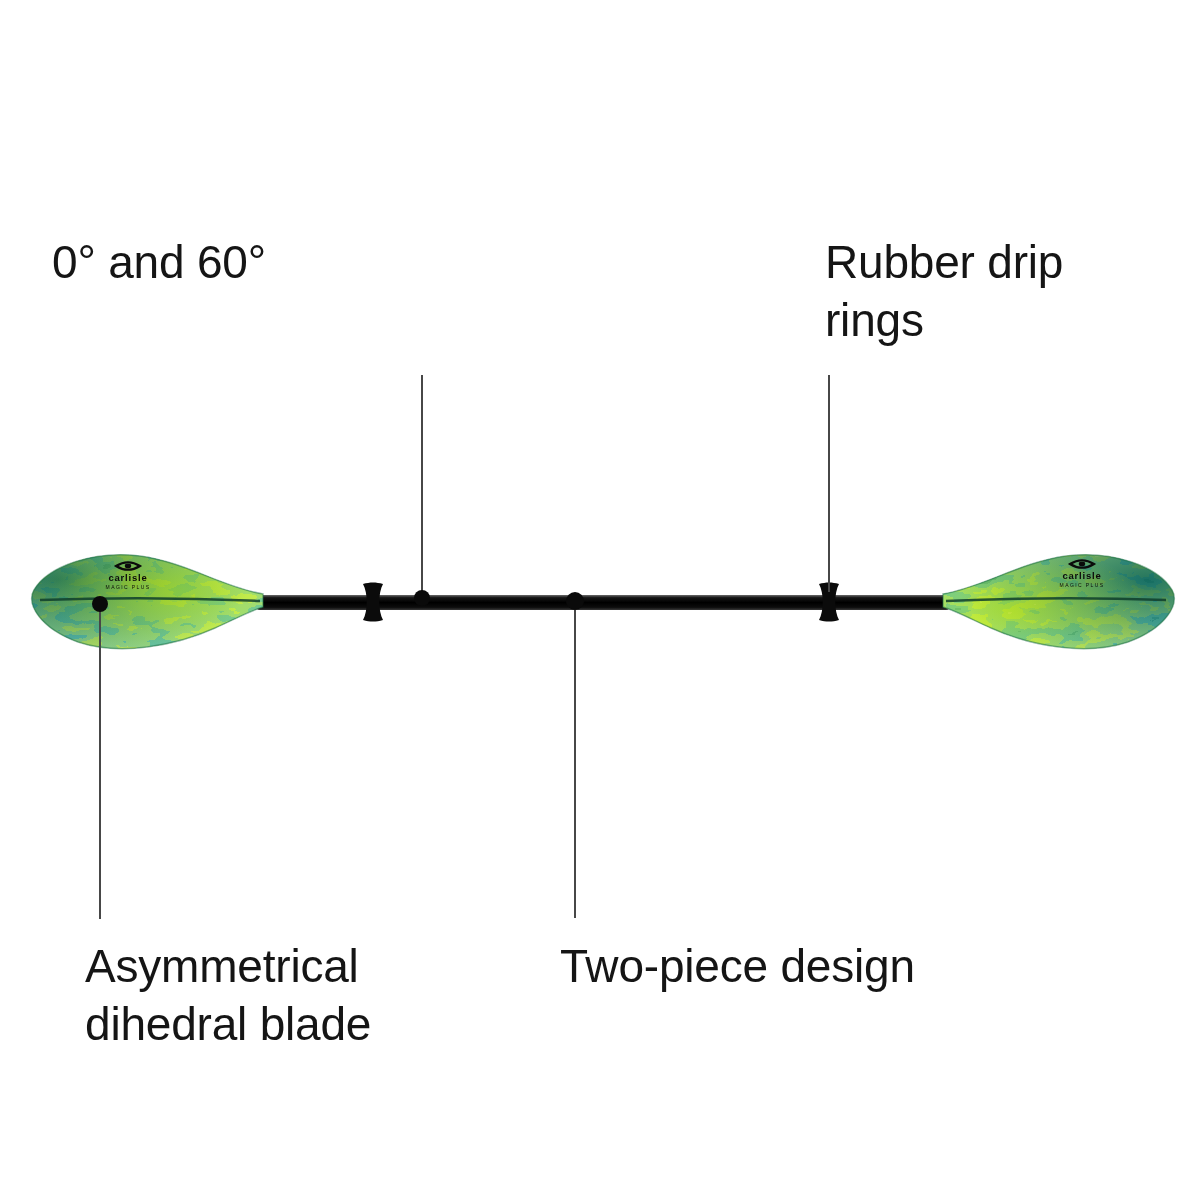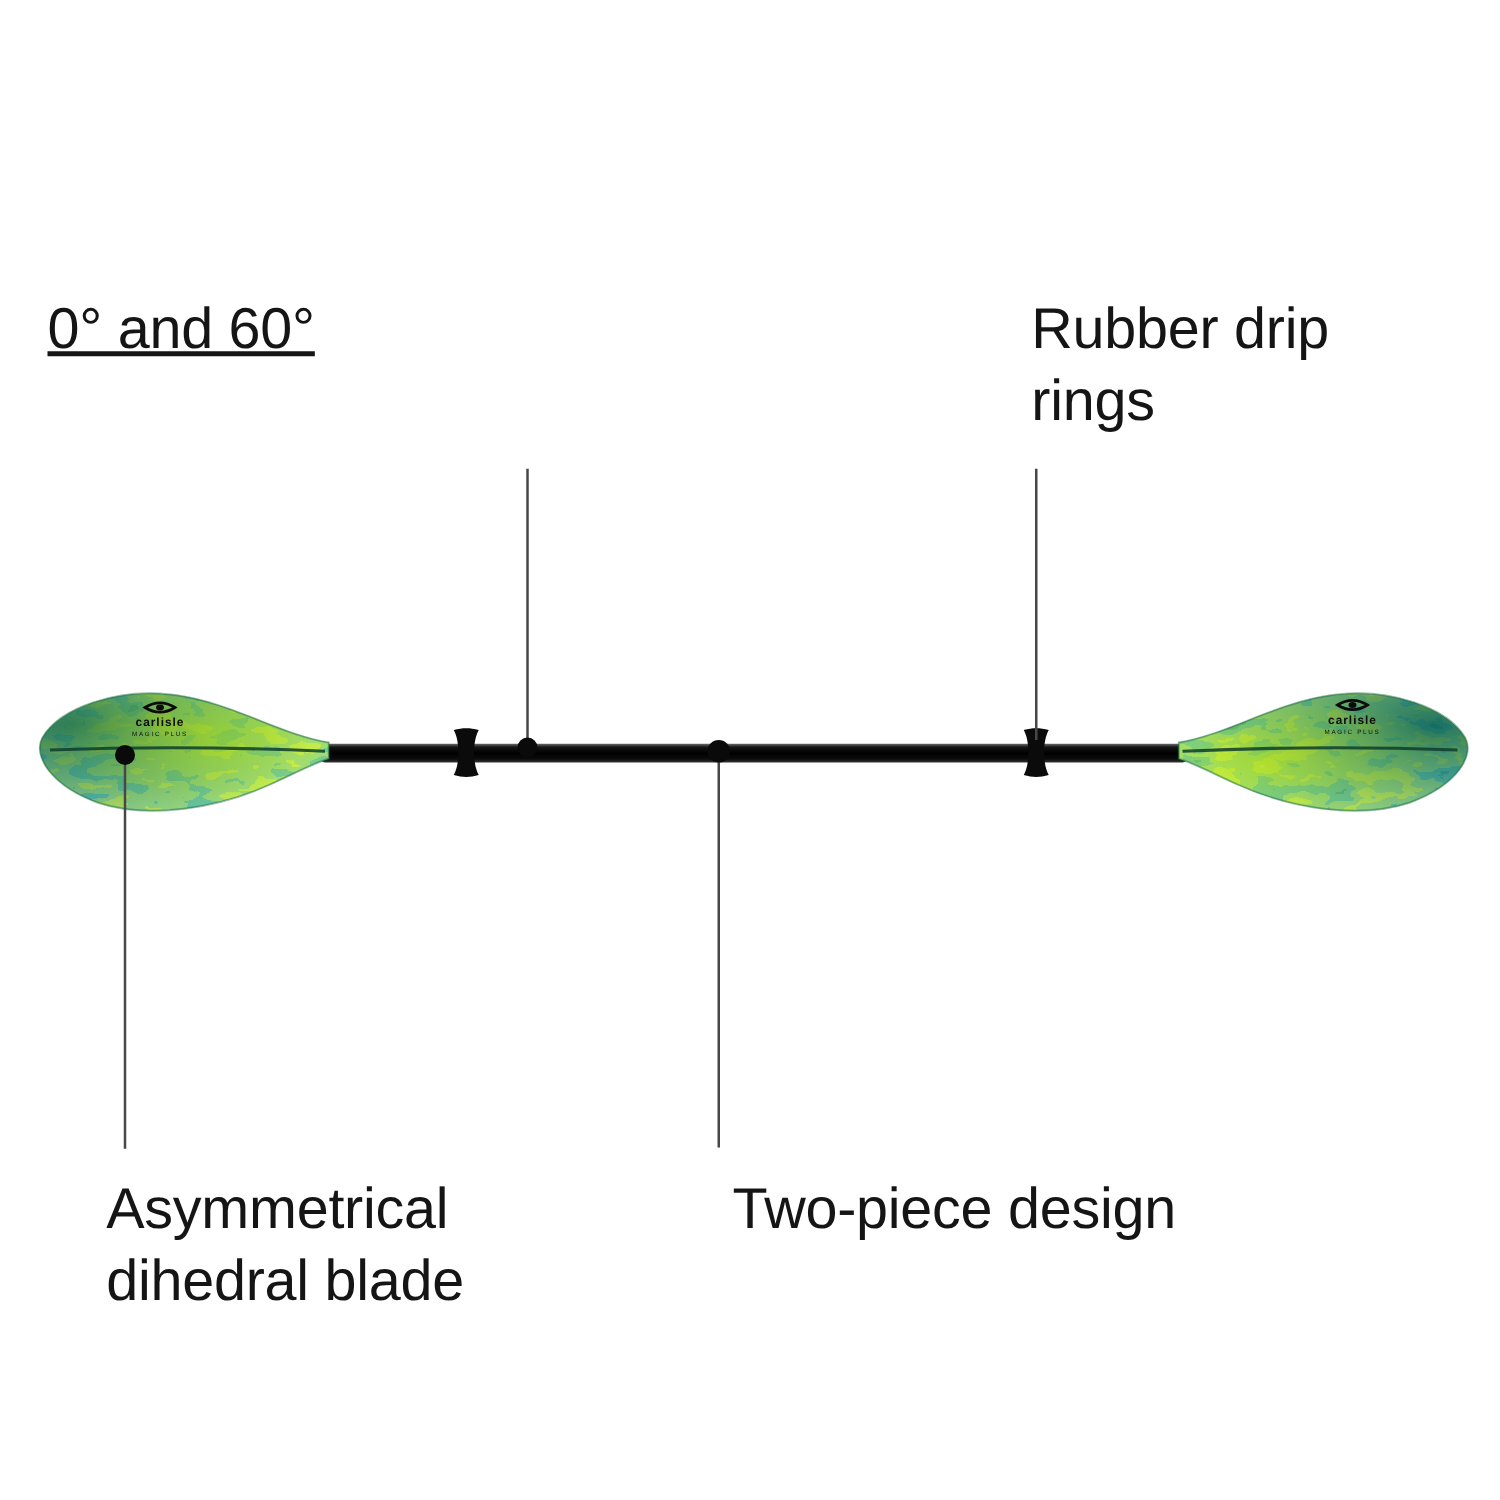--- a/index.html
+++ b/index.html
@@ -18,24 +18,24 @@
   }
   .paddle-svg{position:absolute;left:0;top:0;width:1200px;height:1200px;}
   .label{
     position:absolute;
     color:var(--text);
     font-size:46px;
     line-height:58px;
     letter-spacing:-0.2px;
     white-space:nowrap;
   }
-  .label-feathering{left:38px;top:233px;text-decoration:underline;}
+  .label-feathering{left:52px;top:233px;}
   .label-drip{left:825px;top:233px;}
   .label-blade{left:85px;top:937px;}
-  .label-two{left:586px;top:937px;text-align:center;}
+  .label-two{left:560px;top:937px;text-align:center;}
   .callout{stroke:var(--callout-line);stroke-width:2;}
   .callout-dot{fill:var(--callout-dot);}
   .logo-text{fill:#0c0c0c;}
 </style>
 </head>
 <body>
 
 <div class="stage">
 
   <svg class="paddle-svg" viewBox="0 0 1200 1200" aria-hidden="true">

